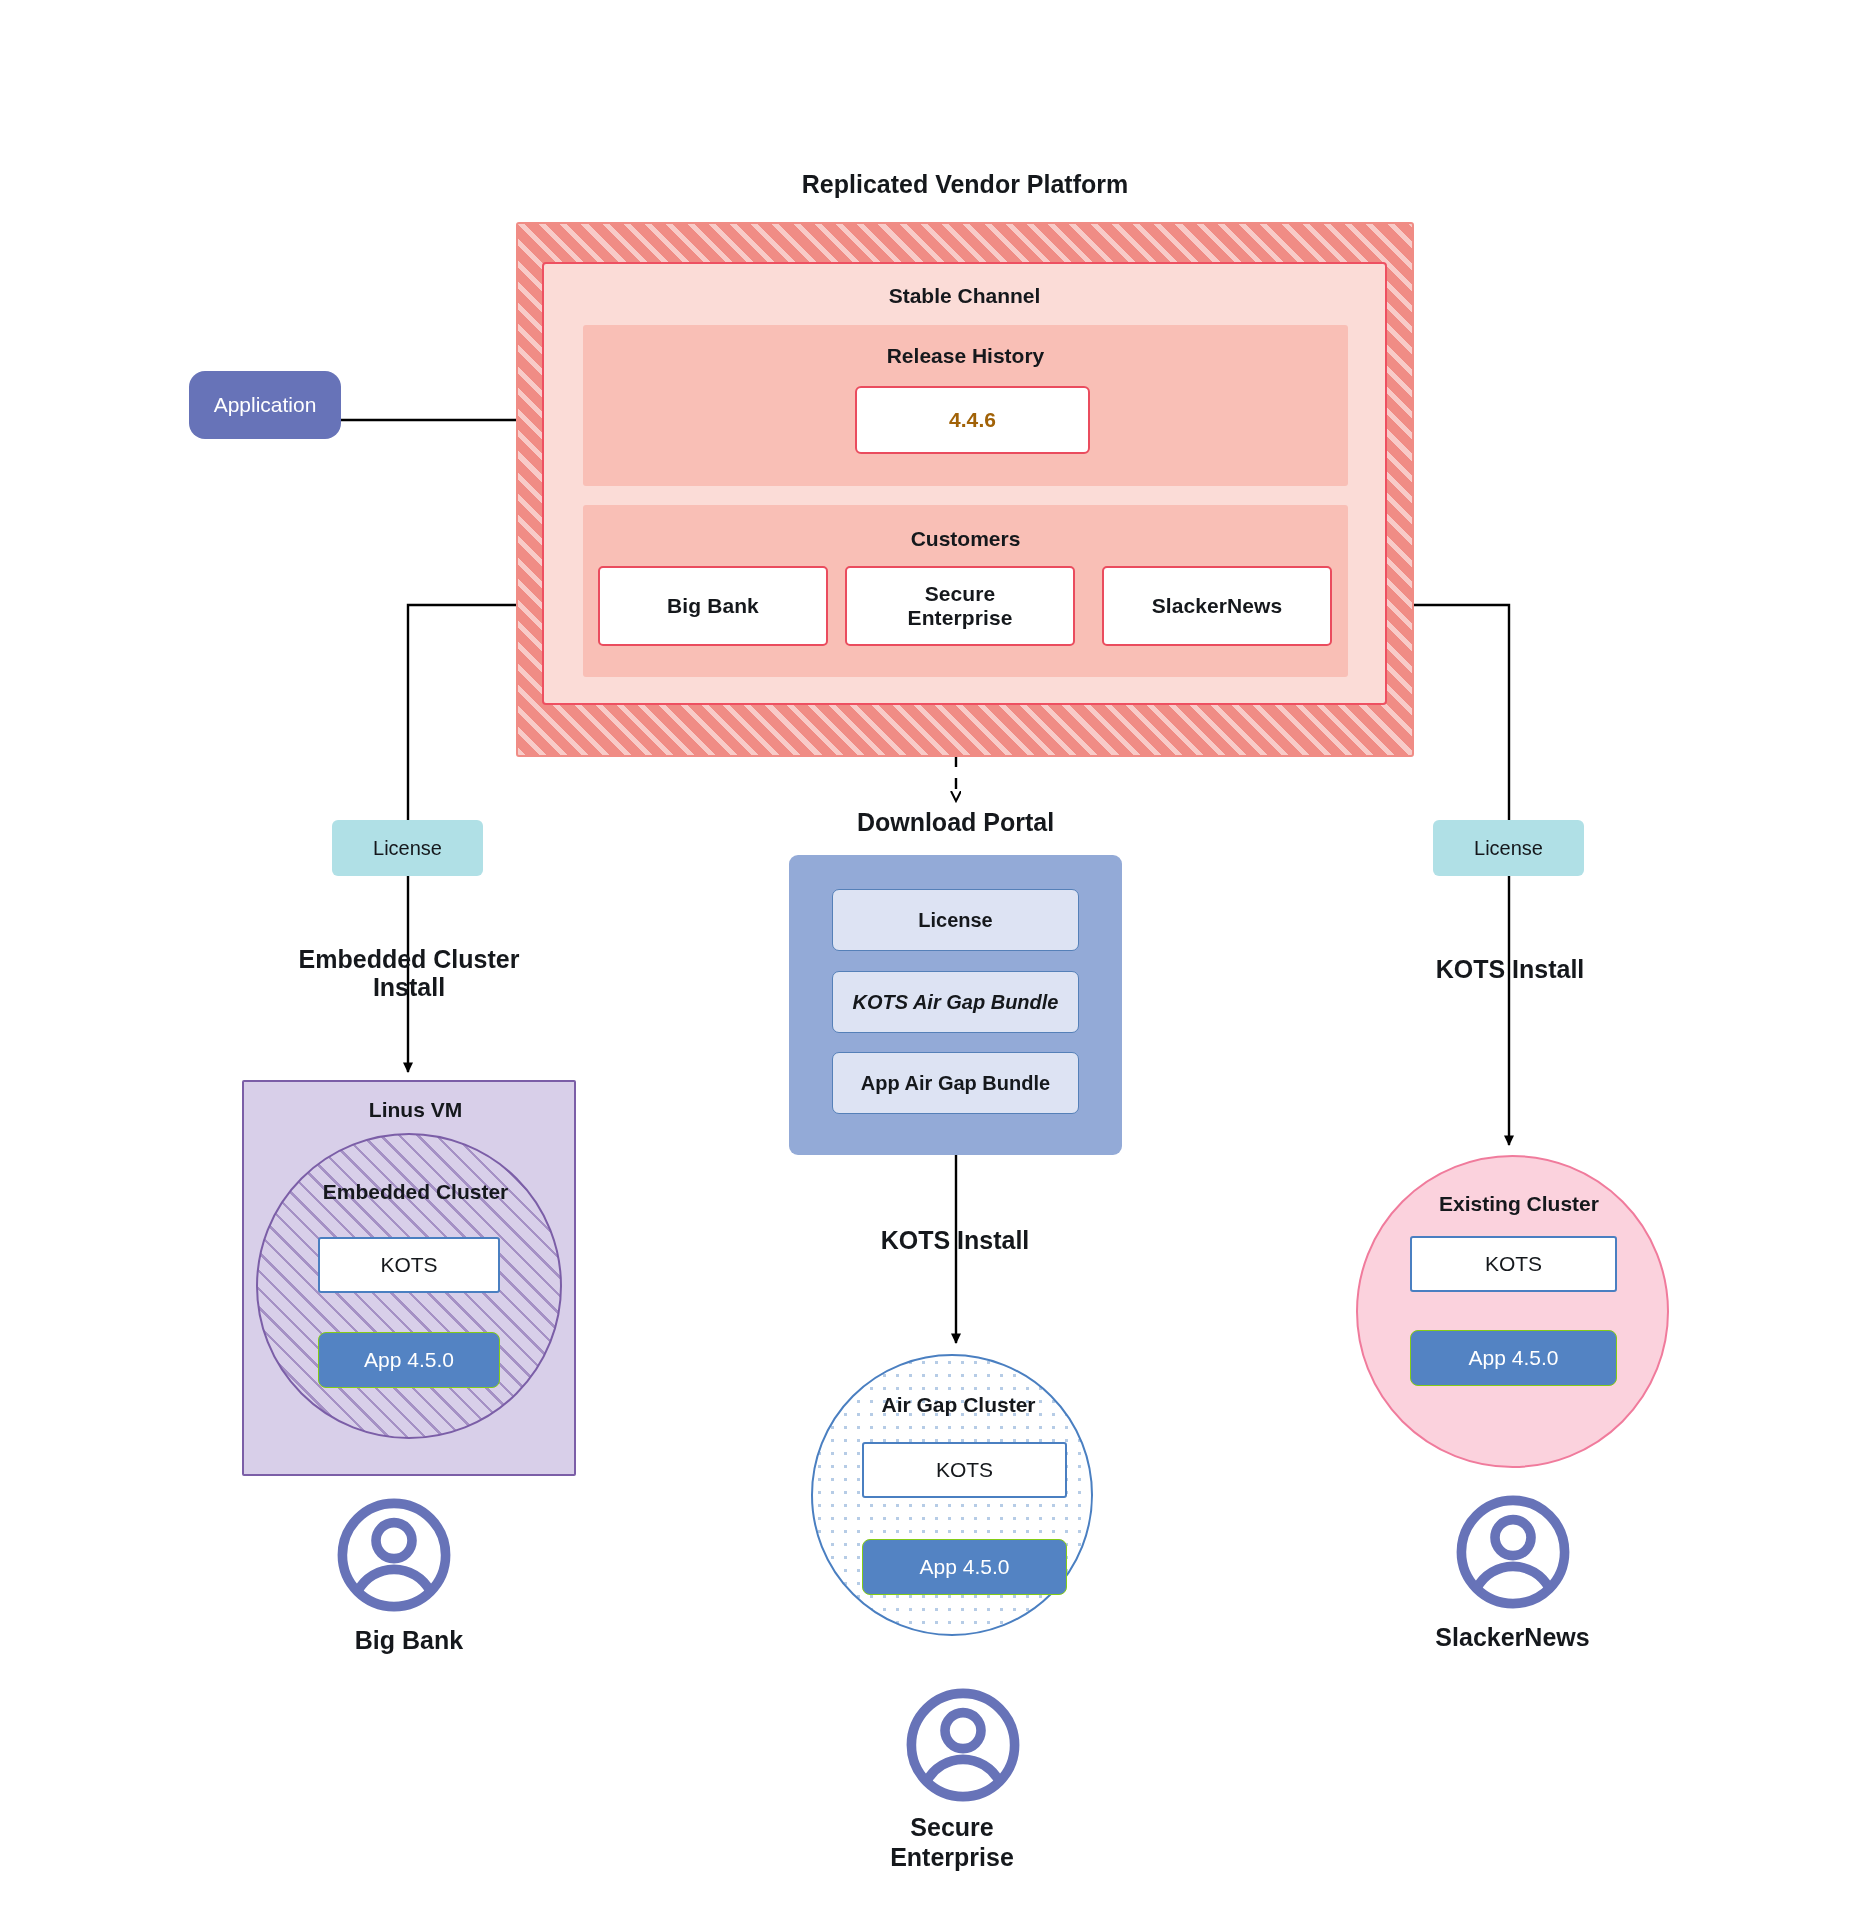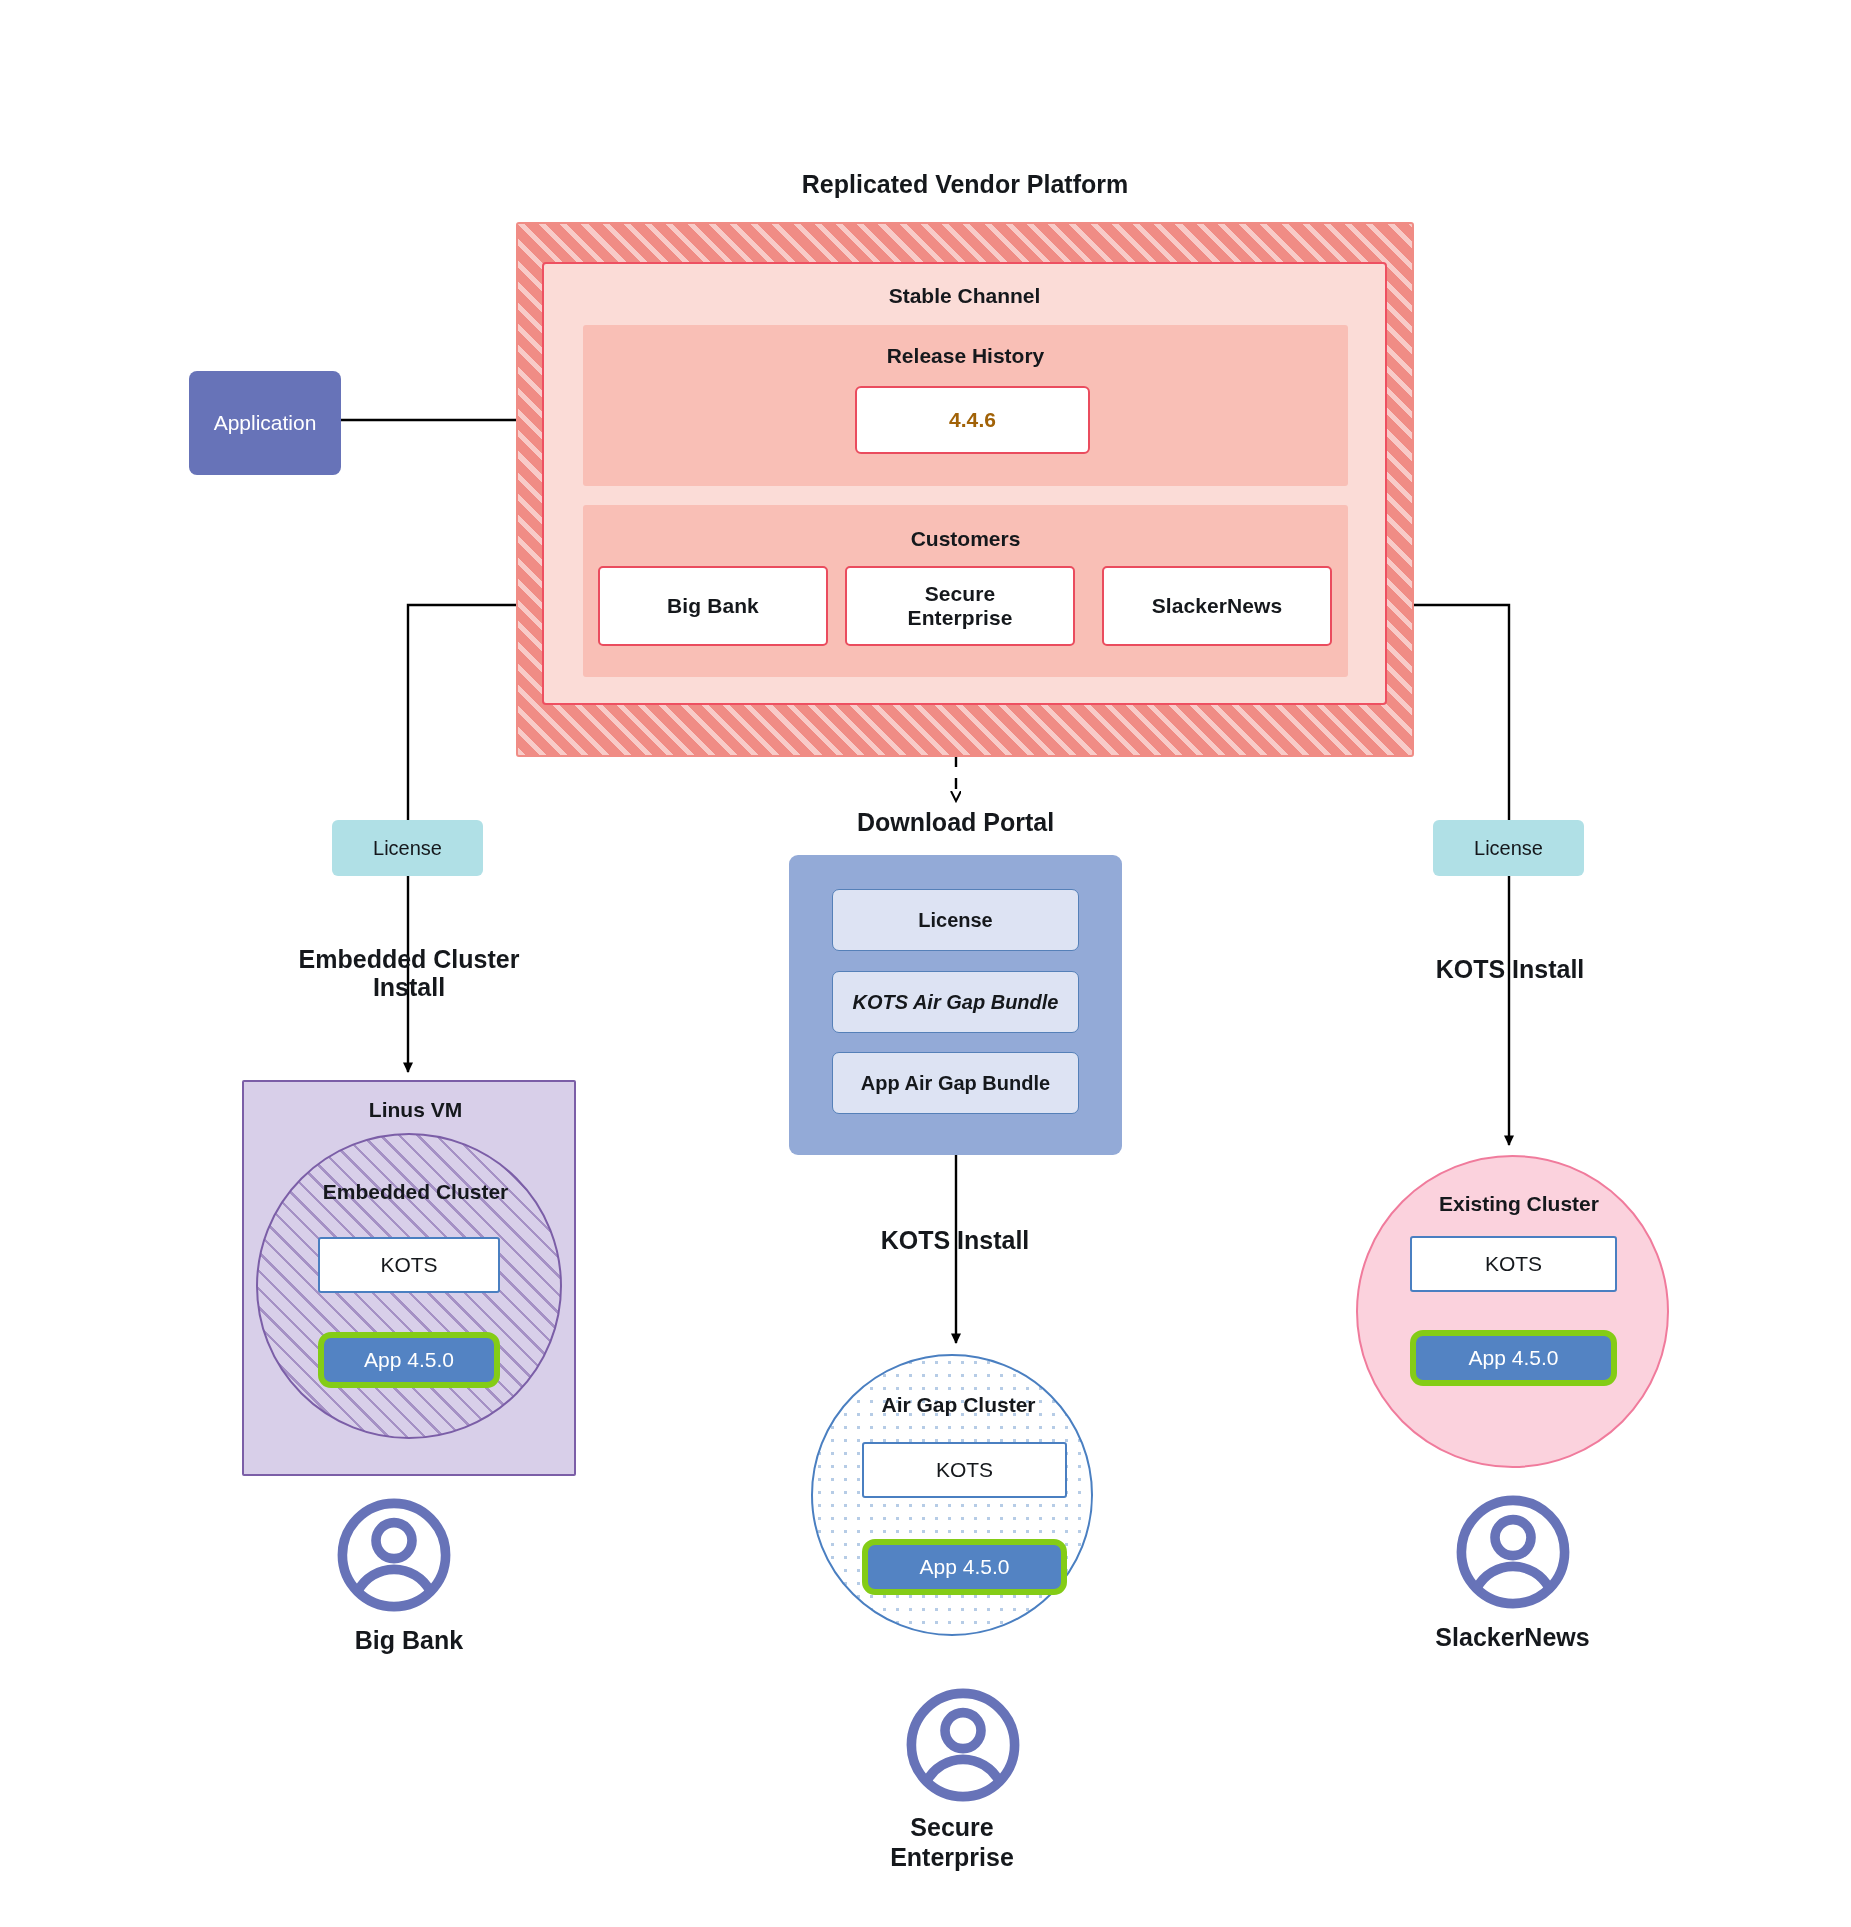--- a/index.html
+++ b/index.html
@@ -35,22 +35,22 @@
   #rel-450{left:599px;background:#ea4c5e;border:2px solid #ea4c5e;color:#ffffff;}
   #rel-446{left:855px;background:#ffffff;border:2.5px solid #ea4c5e;color:#a16207;}
   .custbox{top:566px;width:230px;height:80px;background:#ffffff;
            border:2.5px solid #ea4c5e;border-radius:5px;}
   #cust-bigbank{left:598px;}
   #cust-secent{left:845px;}
   #cust-slacker{left:1102px;}
 
   
   #application-box{
-     left:189px;top:371px;width:152px;height:104px;background:#6773b8;
-     border-radius:8px;color:#ffffff;font-size:21px;
+     left:189px;top:371px;width:152px;height:68px;background:#6773b8;
+     border-radius:16px;color:#ffffff;font-size:21px;
   }
 
   
   .licensechip{width:151px;height:56px;background:#b0e0e6;border-radius:6px;
                font-size:20px;font-weight:400;}
   #license-left{left:332px;top:820px;}
   #license-right{left:1433px;top:820px;}
 
   
   #download-portal-box{
@@ -88,21 +88,21 @@
 
   
   #existing-cluster-circle{
      left:1356px;top:1155px;width:313px;height:313px;border-radius:50%;
      background:#fbd2dd;border:2px solid #f07b9c;
   }
 
   
   .kotsbox{background:#ffffff;border:2px solid #4a7fc1;border-radius:3px;
            font-size:21px;}
-  .appbox{background:#5383c3;border:6px solid #84cc16;border-radius:13px;
+  .appbox{background:#5383c3;border:1px solid #84cc16;border-radius:8px;
           color:#ffffff;font-size:21px;}
   #kots-left{left:318px;top:1237px;width:182px;height:56px;}
   #app-left{left:318px;top:1332px;width:182px;height:56px;}
   #kots-center{left:862px;top:1442px;width:205px;height:56px;}
   #app-center{left:862px;top:1539px;width:205px;height:56px;}
   #kots-right{left:1410px;top:1236px;width:207px;height:56px;}
   #app-right{left:1410px;top:1330px;width:207px;height:56px;}
 
   
   .circlecap{font-size:21px;font-weight:700;text-align:center;width:100%;padding-left:13px;}

